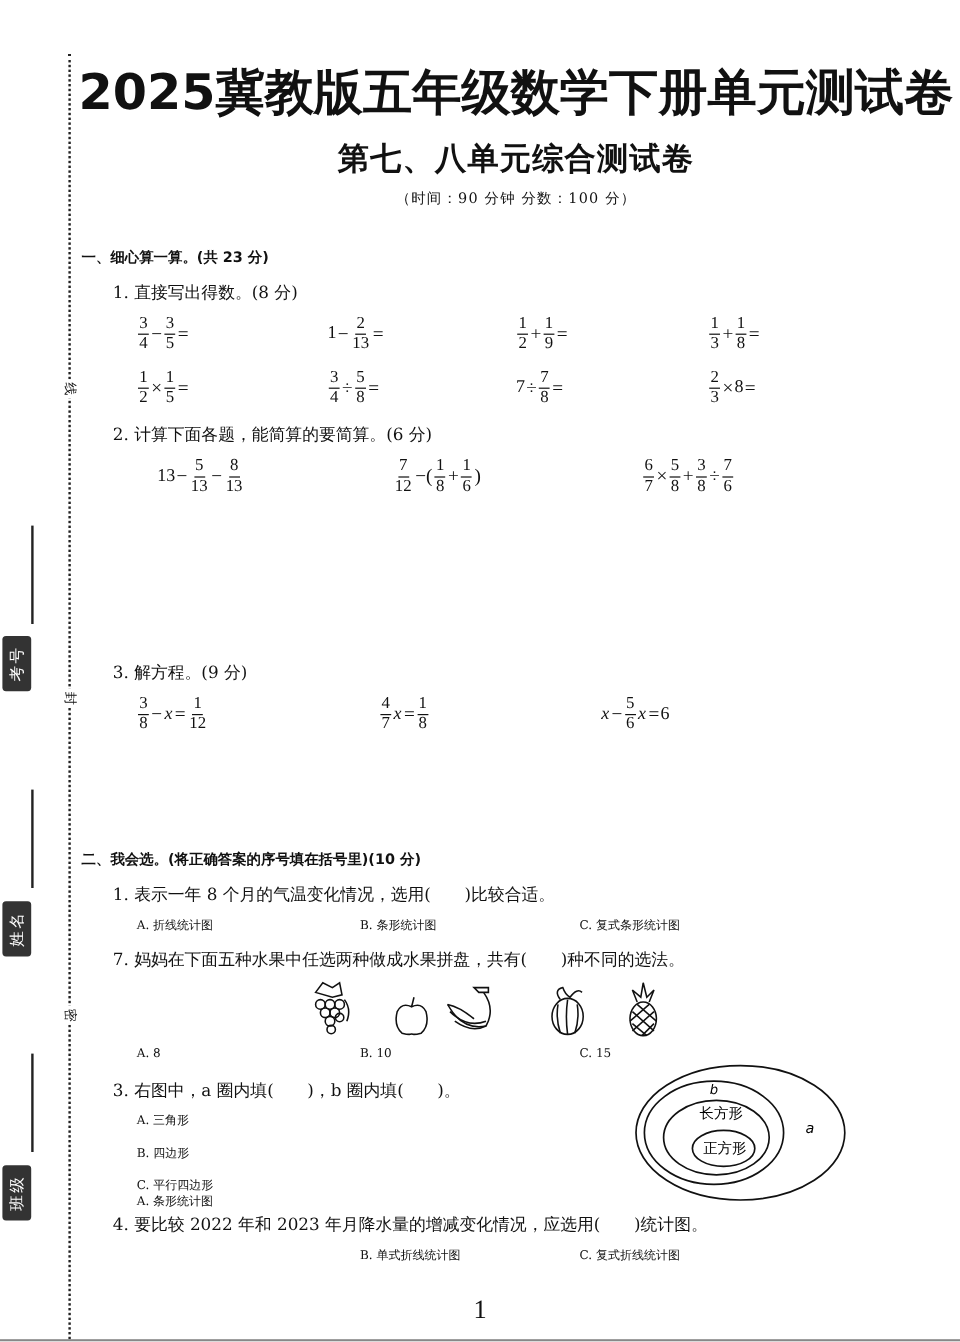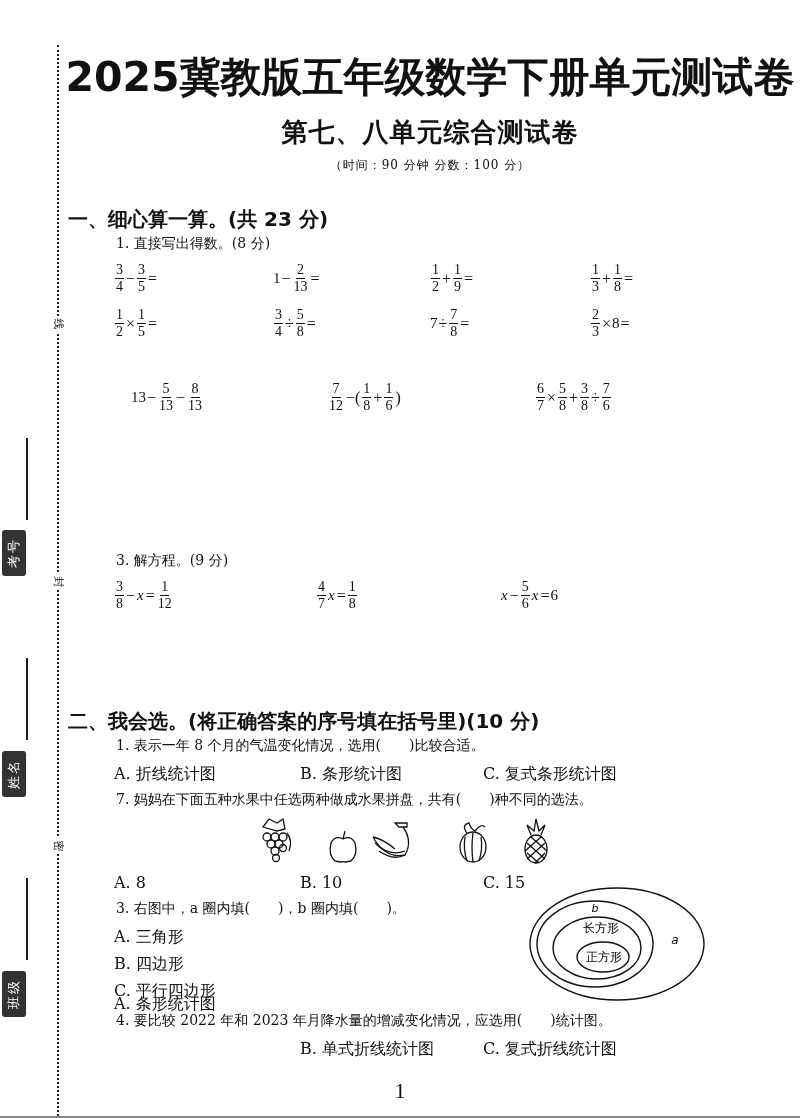--- a/index.html
+++ b/index.html
@@ -14,23 +14,23 @@
   .bind-char { position: absolute; left: 50px; width: 16px; height: 16px; background: #fff; font-size: 11px; line-height: 16px; text-align: center; transform: rotate(90deg); }
   .side-line { position: absolute; left: 26px; width: 1.5px; background: #222; }
   .side-box { position: absolute; left: 2px; width: 24px; height: 46px; background: #333; border-radius: 3px; color: #fff; font-family: "DejaVu Sans", sans-serif; font-size: 13px; display: flex; align-items: center; justify-content: center; }
   .side-box span { display: inline-block; transform: rotate(-90deg); white-space: nowrap; letter-spacing: 2px; }
 
   
   .title { position: absolute; top: 50px; left: 60px; width: 740px; text-align: center; font-family: "DejaVu Sans", sans-serif; font-weight: bold; font-size: 41px; letter-spacing: 0px; }
   .subtitle { position: absolute; top: 115px; left: 60px; width: 740px; text-align: center; font-weight: bold; font-size: 26px; letter-spacing: 1px; }
   .meta { position: absolute; top: 157px; left: 60px; width: 740px; text-align: center; font-size: 12px; letter-spacing: 1px; }
 
-  .sec { position: absolute; left: 68px; font-family: "DejaVu Sans", sans-serif; font-weight: bold; font-size: 20px; }
-  .q { position: absolute; left: 94px; font-size: 14px; margin-left: 22px; }
-  .opt { position: absolute; font-size: 16px; }
+  .sec { position: absolute; left: 68px; font-family: "DejaVu Sans", sans-serif; font-weight: bold; font-size: 12px; }
+  .q { position: absolute; left: 94px; font-size: 14px; }
+  .opt { position: absolute; font-size: 10px; }
 
   
   .expr { position: absolute; display: flex; align-items: center; font-size: 15px; font-family: "Liberation Serif", "DejaVu Serif", serif; }
   .frac { display: inline-flex; flex-direction: column; align-items: center; margin: 0 1px; line-height: 1; }
   .frac .n { font-size: 14px; padding: 0 1px 1px; border-bottom: 1.3px solid #111; min-width: 9px; text-align: center; }
   .frac .d { font-size: 14px; padding: 1px 1px 0; text-align: center; }
   .op { padding: 0 1px; font-size: 16px; }
   .var { font-style: italic; padding: 0 1px; }
 
   .fruits { position: absolute; top: 815px; left: 255px; width: 310px; height: 50px; }
@@ -151,20 +151,21 @@
   <div class="expr" style="left:590px;top:308px">
     <span class="frac">
         <span class="n">2</span>
         <span class="d">3</span>
       </span>
       <span class="op">×</span>
       <span>8</span>
       <span class="op">=</span>
   </div>
 
+  <div class="q" style="top:354px">2. 计算下面各题，能简算的要简算。(6 分)</div>
   <div class="expr" style="left:131px;top:382px">
     <span>13</span>
       <span class="op">−</span>
       <span class="frac">
         <span class="n">5</span>
         <span class="d">13</span>
       </span>
       <span class="op">−</span>
       <span class="frac">
         <span class="n">8</span>

